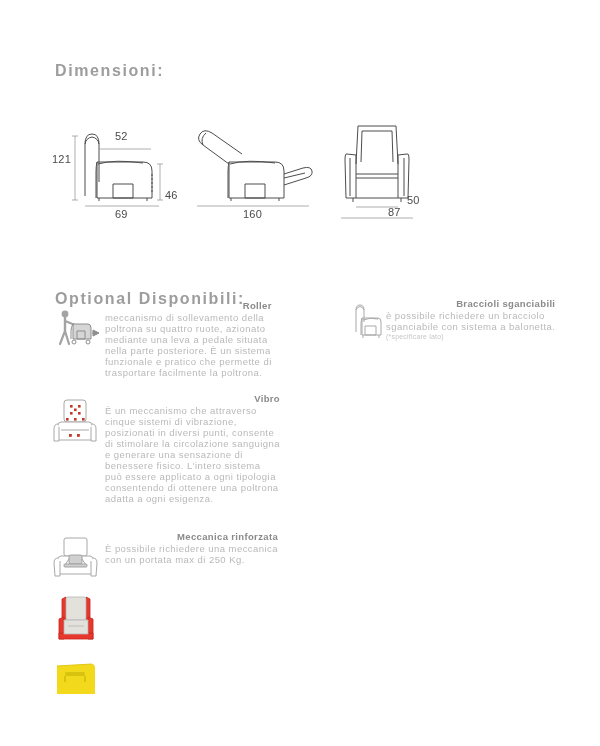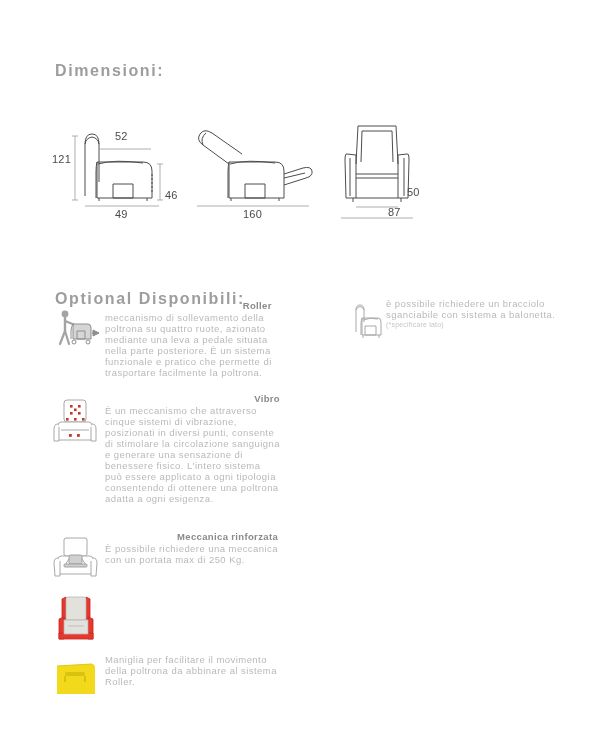--- a/index.html
+++ b/index.html
@@ -140,21 +140,21 @@
           <line x1="105" y1="46" x2="105" y2="82"></line>
           <line x1="102" y1="46" x2="108" y2="46"></line>
           <line x1="102" y1="82" x2="108" y2="82"></line>
 
           <line x1="30" y1="88" x2="104" y2="88"></line>
         </g>
       </svg>
       <div class="dim-label" style="left:-3px; top:35px;">121</div>
       <div class="dim-label" style="left:60px; top:12px;">52</div>
       <div class="dim-label" style="left:110px; top:56px;margin-top:15px;">46</div>
-      <div class="dim-label" style="left:60px; top:90px;">49</div>
+      <div class="dim-label" style="left:60px; top:90px;">69</div>
     </div>
 
     <div class="dim-block" id="dim-recl">
       <svg width="130" height="105" viewBox="0 0 130 105">
         <g fill="none" stroke="#4d4d4d" stroke-width="1" stroke-linejoin="round">
 
           <path d="M44 46 L18 27 Q11 22 15 16 Q19 10 27 15 L57 36"></path>
           <path d="M18 27 Q15 20 21 15"></path>
 
           <path d="M44 44 L90 44 Q99 44 99 53 L99 80 L44 80 Z"></path>
@@ -191,21 +191,21 @@
 
           <path d="M25 40 L25 78 M79 40 L79 78"></path>
 
           <path d="M28 80 L28 84 M76 80 L76 84"></path>
         </g>
         <g stroke="#9a9a9a" stroke-width="0.8">
           <line x1="31" y1="89" x2="73" y2="89"></line>
           <line x1="16" y1="100" x2="88" y2="100"></line>
         </g>
       </svg>
-      <div class="dim-label" style="left:43px; top:68px;padding-left:39px;">50</div>
+      <div class="dim-label" style="left:43px; top:76px;padding-left:39px;">50</div>
       <div class="dim-label" style="left:43px; top:88px;margin-left:20px;">87</div>
     </div>
   </div>
 
   <div class="section-heading" id="optional-heading">Optional Disponibili:</div>
 
   <div class="opt" id="opt-roller">
     <div class="opt-icon">
       <svg width="48" height="48" viewBox="0 0 48 48">
         <g fill="none" stroke="#8e8e8e" stroke-width="1.1" stroke-linejoin="round" stroke-linecap="round">
@@ -340,23 +340,20 @@
         <g>
           <path d="M5 8 L40 6 Q43 6 43 10 L43 36 L5 36 Z" fill="#f2d91c"></path>
           <path d="M5 8 L40 6" stroke="#e0c714" stroke-width="1" fill="none"></path>
 
           <rect x="13" y="14" width="20" height="4" rx="1.5" fill="#d8c40e"></rect>
           <path d="M13 18 L13 24 M33 18 L33 24" stroke="#d8c40e" stroke-width="2" fill="none"></path>
         </g>
       </svg>
     </div>
     <div class="opt-text">
-      <p class="opt-body">Maniglia per facilitare il movimento
-della poltrona da abbinare al sistema
-Roller.</p>
     </div>
   </div>
 
   <div class="opt" id="opt-braccioli">
     <div class="opt-icon">
       <svg width="36" height="40" viewBox="0 0 36 40">
         <g fill="none" stroke="#a8a8a8" stroke-width="1" stroke-linejoin="round">
 
           <path d="M8 30 L8 8 Q8 3 12 3 Q16 3 16 8 L16 20"></path>
           <path d="M8 8 Q9 5 12 4.5 Q15 5 16 8"></path>
@@ -365,19 +362,20 @@
           <path d="M14 16 Q13 19 13 22 L13 33"></path>
           <path d="M15 18 Q22 15 30 17"></path>
 
           <path d="M17 24 L28 24 L28 33 L17 33 Z"></path>
 
           <path d="M15 33 L15 36 M31 33 L31 36"></path>
         </g>
       </svg>
     </div>
     <div class="opt-text">
+      <p class="opt-title">Braccioli sganciabili</p>
       <p class="opt-body">è possibile richiedere un bracciolo
 sganciabile con sistema a balonetta.</p>
       <p class="opt-note">(*specificare lato)</p>
     </div>
   </div>
 
 </div>
 
 </body></html>

